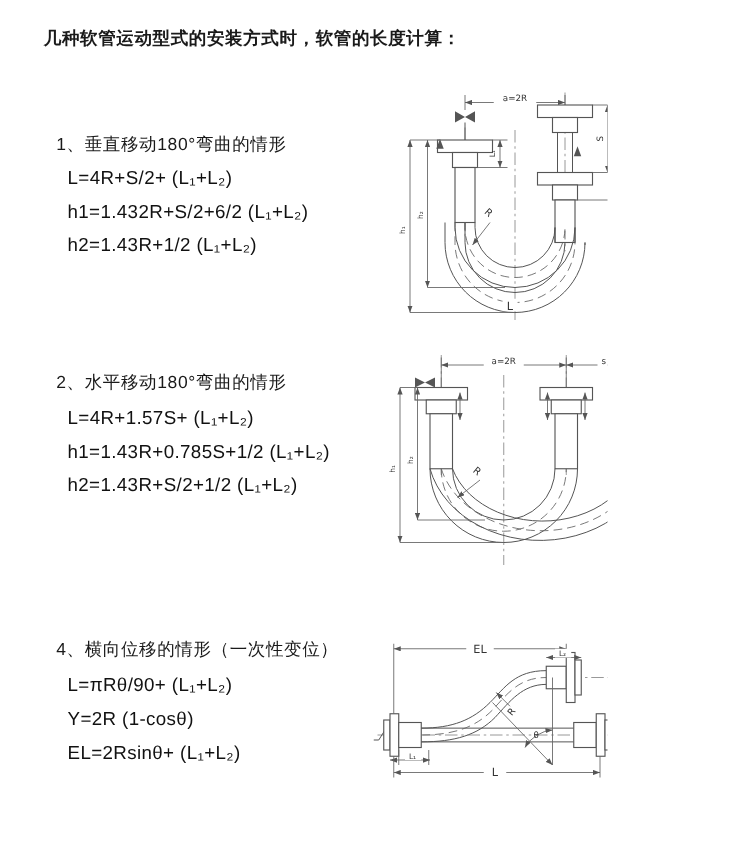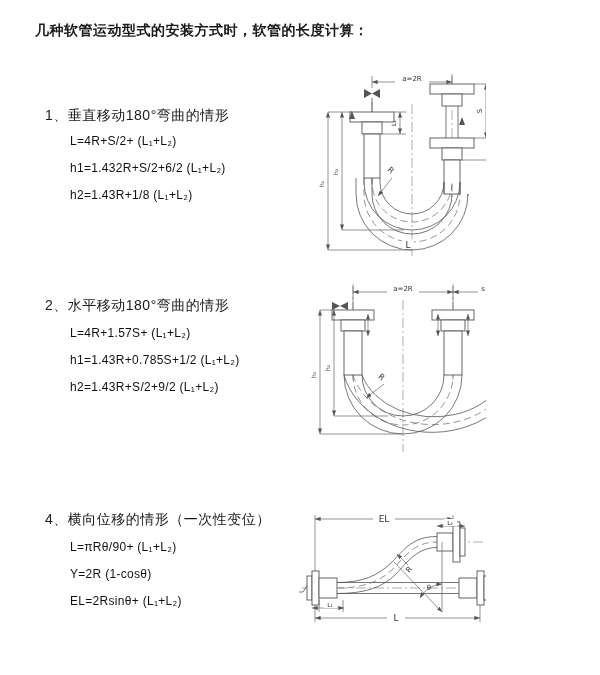--- a/index.html
+++ b/index.html
@@ -1,20 +1,20 @@
 <!DOCTYPE html>
 <html><head>
 <meta charset="utf-8">
 <style>
   html,body{margin:0;padding:0;background:#fff;}
   .page{position:relative;width:486px;height:675px;background:#ffffff;overflow:hidden;
         font-family:"Liberation Sans","DejaVu Sans",sans-serif;color:#1a1a1a;}
   .doc-title{position:absolute;left:35px;top:22px;font-size:14px;font-weight:bold;letter-spacing:.5px;}
   .sec-heading{position:absolute;left:45px;font-size:14px;font-weight:normal;letter-spacing:.5px;}
-  .formula{position:absolute;left:70px;font-size:12px;letter-spacing:.3px;color:#111;}
+  .formula{position:absolute;left:54px;font-size:15px;letter-spacing:.3px;color:#111;}
   .diagram{position:absolute;}
   svg .ln{stroke:#555;stroke-width:.8;fill:none;}
   svg .fit{stroke:#555;stroke-width:.9;fill:#fff;}
   svg .dim{stroke:#666;stroke-width:.7;fill:none;}
   svg .cl{stroke:#777;stroke-width:.6;fill:none;stroke-dasharray:10 3 2 3;}
   svg .hd{stroke:#666;stroke-width:.7;fill:none;stroke-dasharray:7 4;}
   svg text{fill:#333;font-family:"DejaVu Sans","Liberation Sans",sans-serif;}
   svg .lbl{font-size:7px;}
   svg .lbl-sm{font-size:6px;}
   svg .lbl-lg{font-size:9px;}
@@ -23,26 +23,26 @@
 </head>
 <body>
 
 <div class="page">
 
   <div class="doc-title">几种软管运动型式的安装方式时，软管的长度计算：</div>
 
   <div class="sec-heading" style="top:107px">1、垂直移动180°弯曲的情形</div>
   <div class="formula" style="top:134px">L=4R+S/2+ (L₁+L₂)</div>
   <div class="formula" style="top:161px">h1=1.432R+S/2+6/2 (L₁+L₂)</div>
-  <div class="formula" style="top:188px">h2=1.43R+1/8 (L₁+L₂)</div>
+  <div class="formula" style="top:188px">h2=1.43R+1/2 (L₁+L₂)</div>
 
   <div class="sec-heading" style="top:297px">2、水平移动180°弯曲的情形</div>
   <div class="formula" style="top:326px">L=4R+1.57S+ (L₁+L₂)</div>
   <div class="formula" style="top:353px">h1=1.43R+0.785S+1/2 (L₁+L₂)</div>
-  <div class="formula" style="top:380px">h2=1.43R+S/2+9/2 (L₁+L₂)</div>
+  <div class="formula" style="top:380px">h2=1.43R+S/2+1/2 (L₁+L₂)</div>
 
   <div class="sec-heading" style="top:511px">4、横向位移的情形（一次性变位）</div>
   <div class="formula" style="top:540px">L=πRθ/90+ (L₁+L₂)</div>
   <div class="formula" style="top:567px">Y=2R (1-cosθ)</div>
   <div class="formula" style="top:594px">EL=2Rsinθ+ (L₁+L₂)</div>
 
   <svg class="diagram" style="left:312px;top:66px" width="278" height="194" viewBox="0 0 278 194">
     <defs>
       <marker id="ar1" viewBox="0 0 8 6" refX="8" refY="3" markerWidth="8" markerHeight="6" orient="auto-start-reverse">
         <path d="M0,0L8,3L0,6Z" fill="#555"></path>

